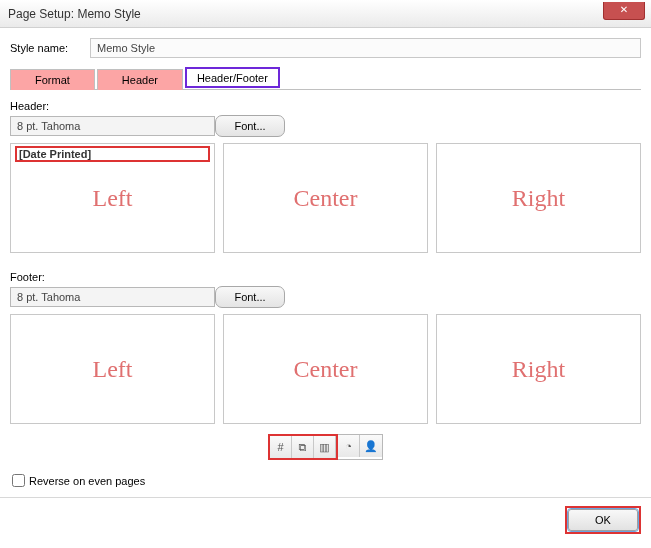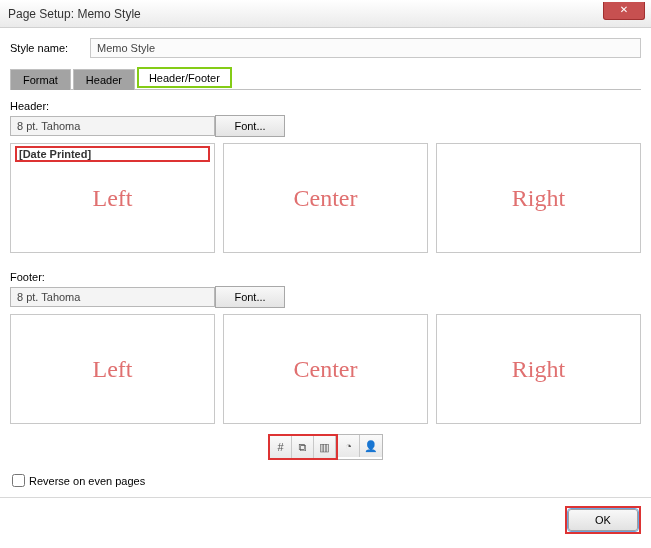--- a/index.html
+++ b/index.html
@@ -12,31 +12,31 @@
 
 .content { padding: 10px 10px 0 10px; }
 
 
 .stylerow { display: flex; align-items: center; margin-bottom: 10px; }
 .stylerow label { width: 80px; }
 .stylerow .name-input { flex: 1; border: 1px solid #c8c8c8; background: #fbfbfb; padding: 3px 6px; height: 20px; font-size: 11px; color: #444; }
 
 
 .tabs { display: flex; border-bottom: 1px solid #c0c0c0; position: relative; }
-.tab { padding: 4px 12px; border: 1px solid #c0c0c0; border-bottom: none; background: #a3a3a3; margin-right: 2px; position: relative; top: 1px; cursor: pointer; }
+.tab { padding: 4px 24px; border: 1px solid #c0c0c0; border-bottom: none; background: #fca5a5; margin-right: 2px; position: relative; top: 1px; cursor: pointer; }
 .tab.active { background: #fff; border-bottom: 1px solid #fff; }
-.highlight-border { border: 2px solid #84cc16; }
+.highlight-border { border: 2px solid #6d28d9; }
 .tab-hl { padding: 2px 10px; }
 
 
 .section { margin-top: 10px; }
 .section-label { margin-bottom: 3px; }
 .row-top { display: flex; align-items: center; gap: 0; }
 .font-display { width: 205px; height: 20px; border: 1px solid #b8b8b8; background: #f4f4f4; padding: 2px 6px; color: #444; display: flex; align-items: center; }
-.font-btn { width: 70px; height: 22px; border: 1px solid #a8a8a8; background: linear-gradient(#f8f8f8,#e4e4e4); border-radius: 0; cursor: pointer; font-size: 11px; }
+.font-btn { width: 70px; height: 22px; border: 1px solid #a8a8a8; background: linear-gradient(#f8f8f8,#e4e4e4); border-radius: 7px; cursor: pointer; font-size: 11px; }
 
 .tri-boxes { display: flex; gap: 8px; margin-top: 6px; }
 .box { flex: 1; height: 110px; border: 1px solid #c8c8c8; background: #fff; padding: 4px 6px; position: relative; display: flex; flex-direction: column; }
 .box .overprint { position: absolute; top: 0; left: 0; width: 100%; height: 100%; display: flex; align-items: center; justify-content: center; font-family: "Times New Roman", serif; font-size: 24px; color: #e07070; pointer-events: none; text-align: right; }
 .field-token { font-size: 11px; color: #333; display: inline-block; }
 .field-token.hl { border: 2px solid #d33; padding: 0 2px; margin: -2px; font-weight: bold; }
 .box.center-content { align-items: center; }
 
 
 .toolbar { display: flex; justify-content: center; margin-top: 10px; }

